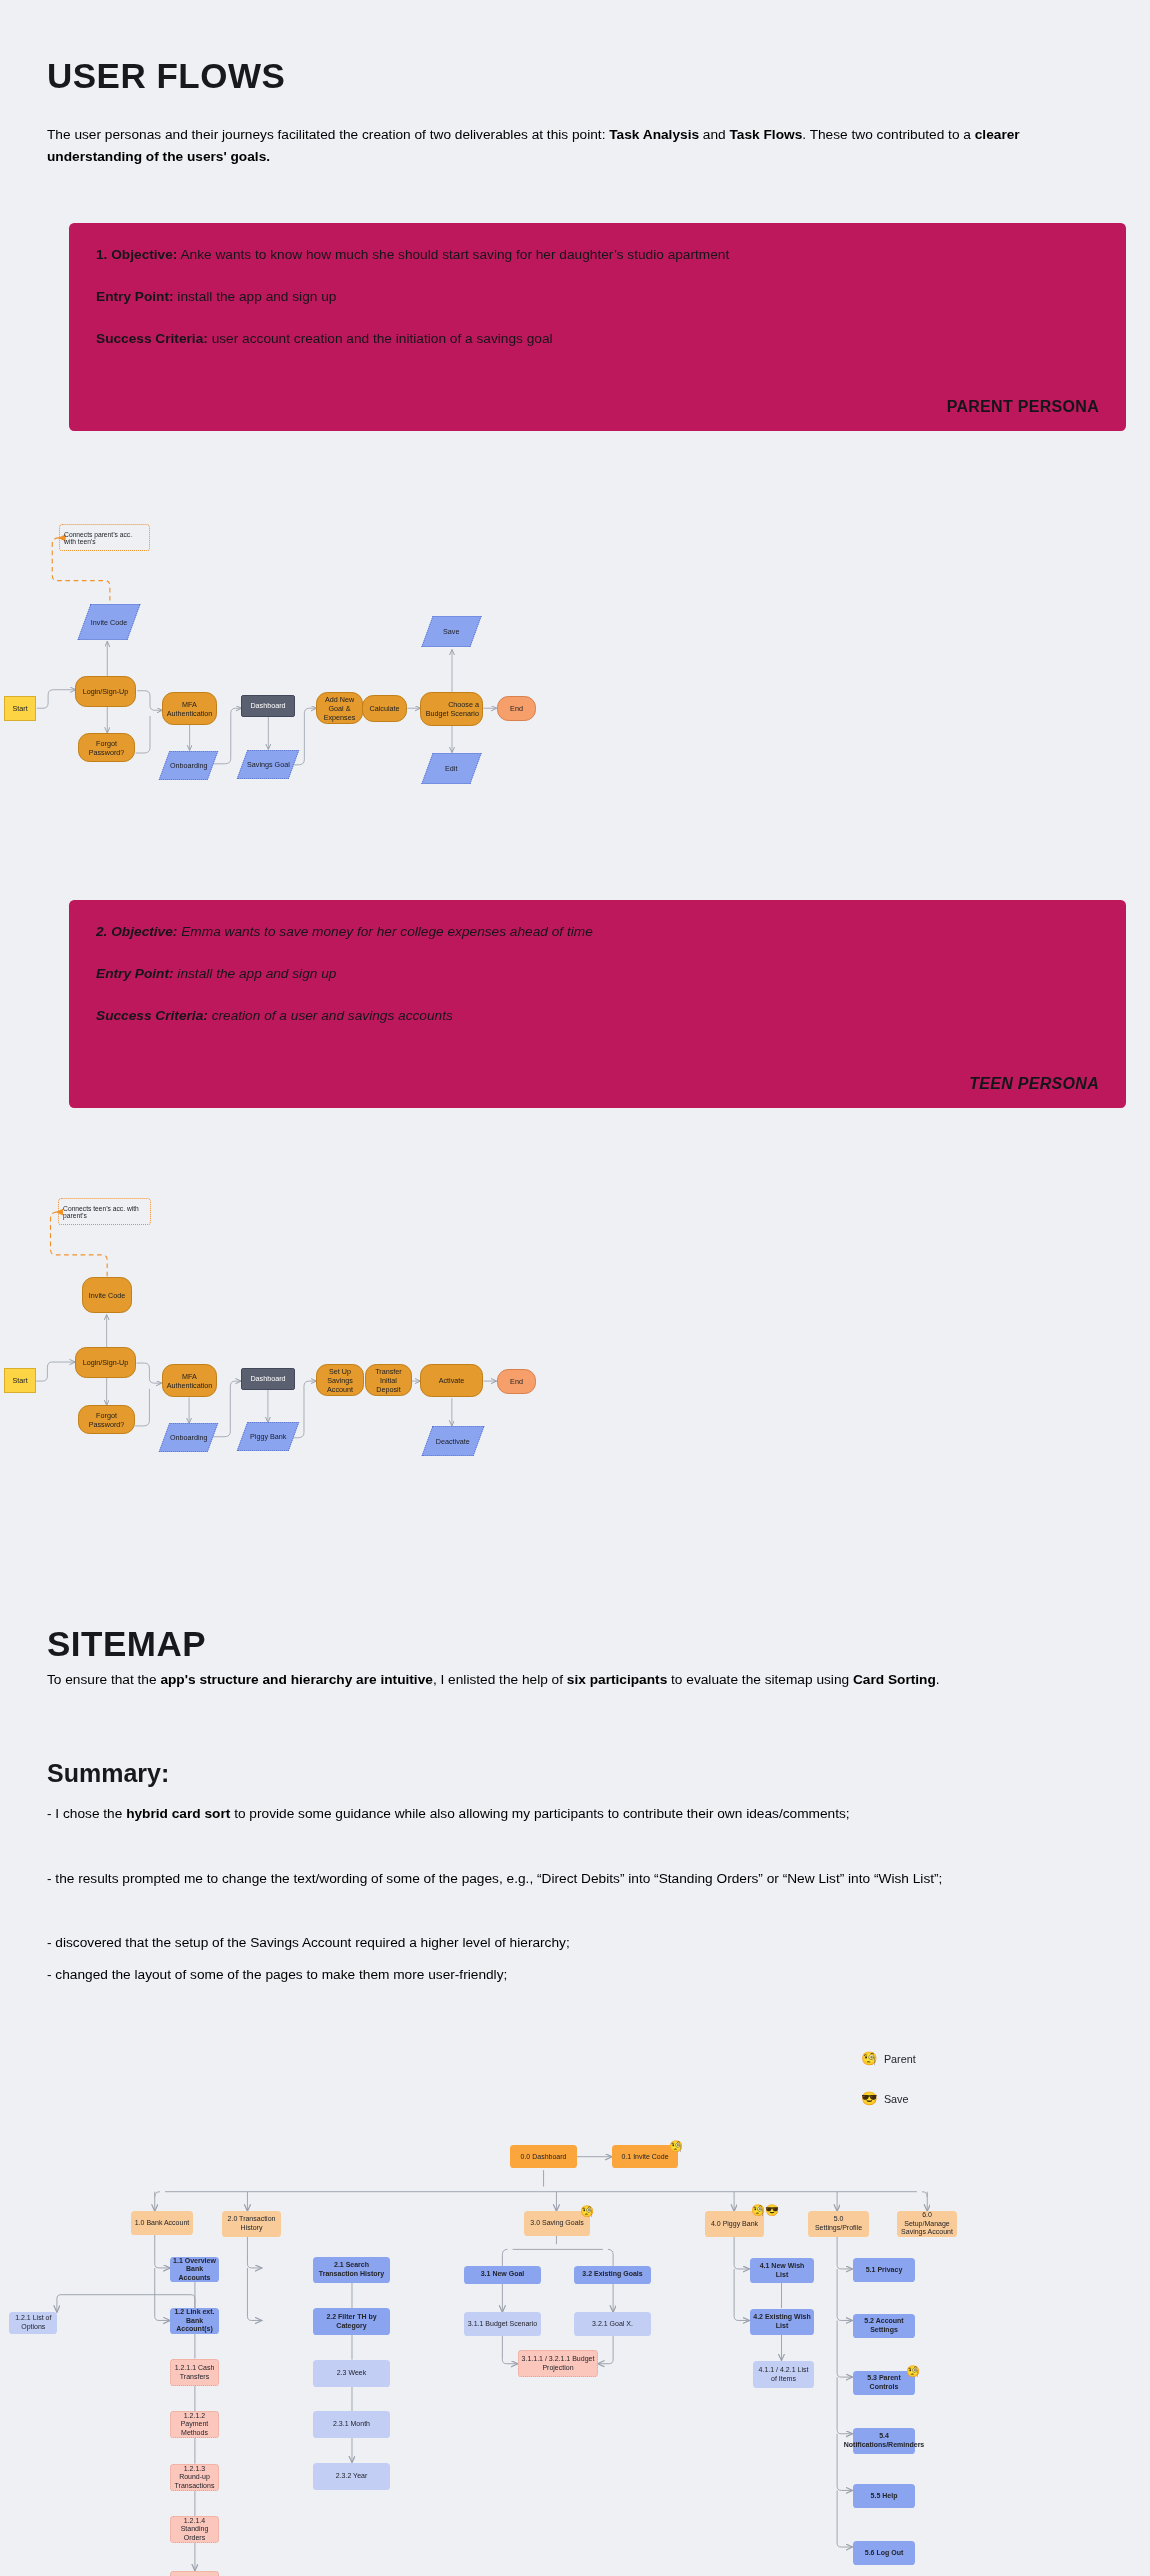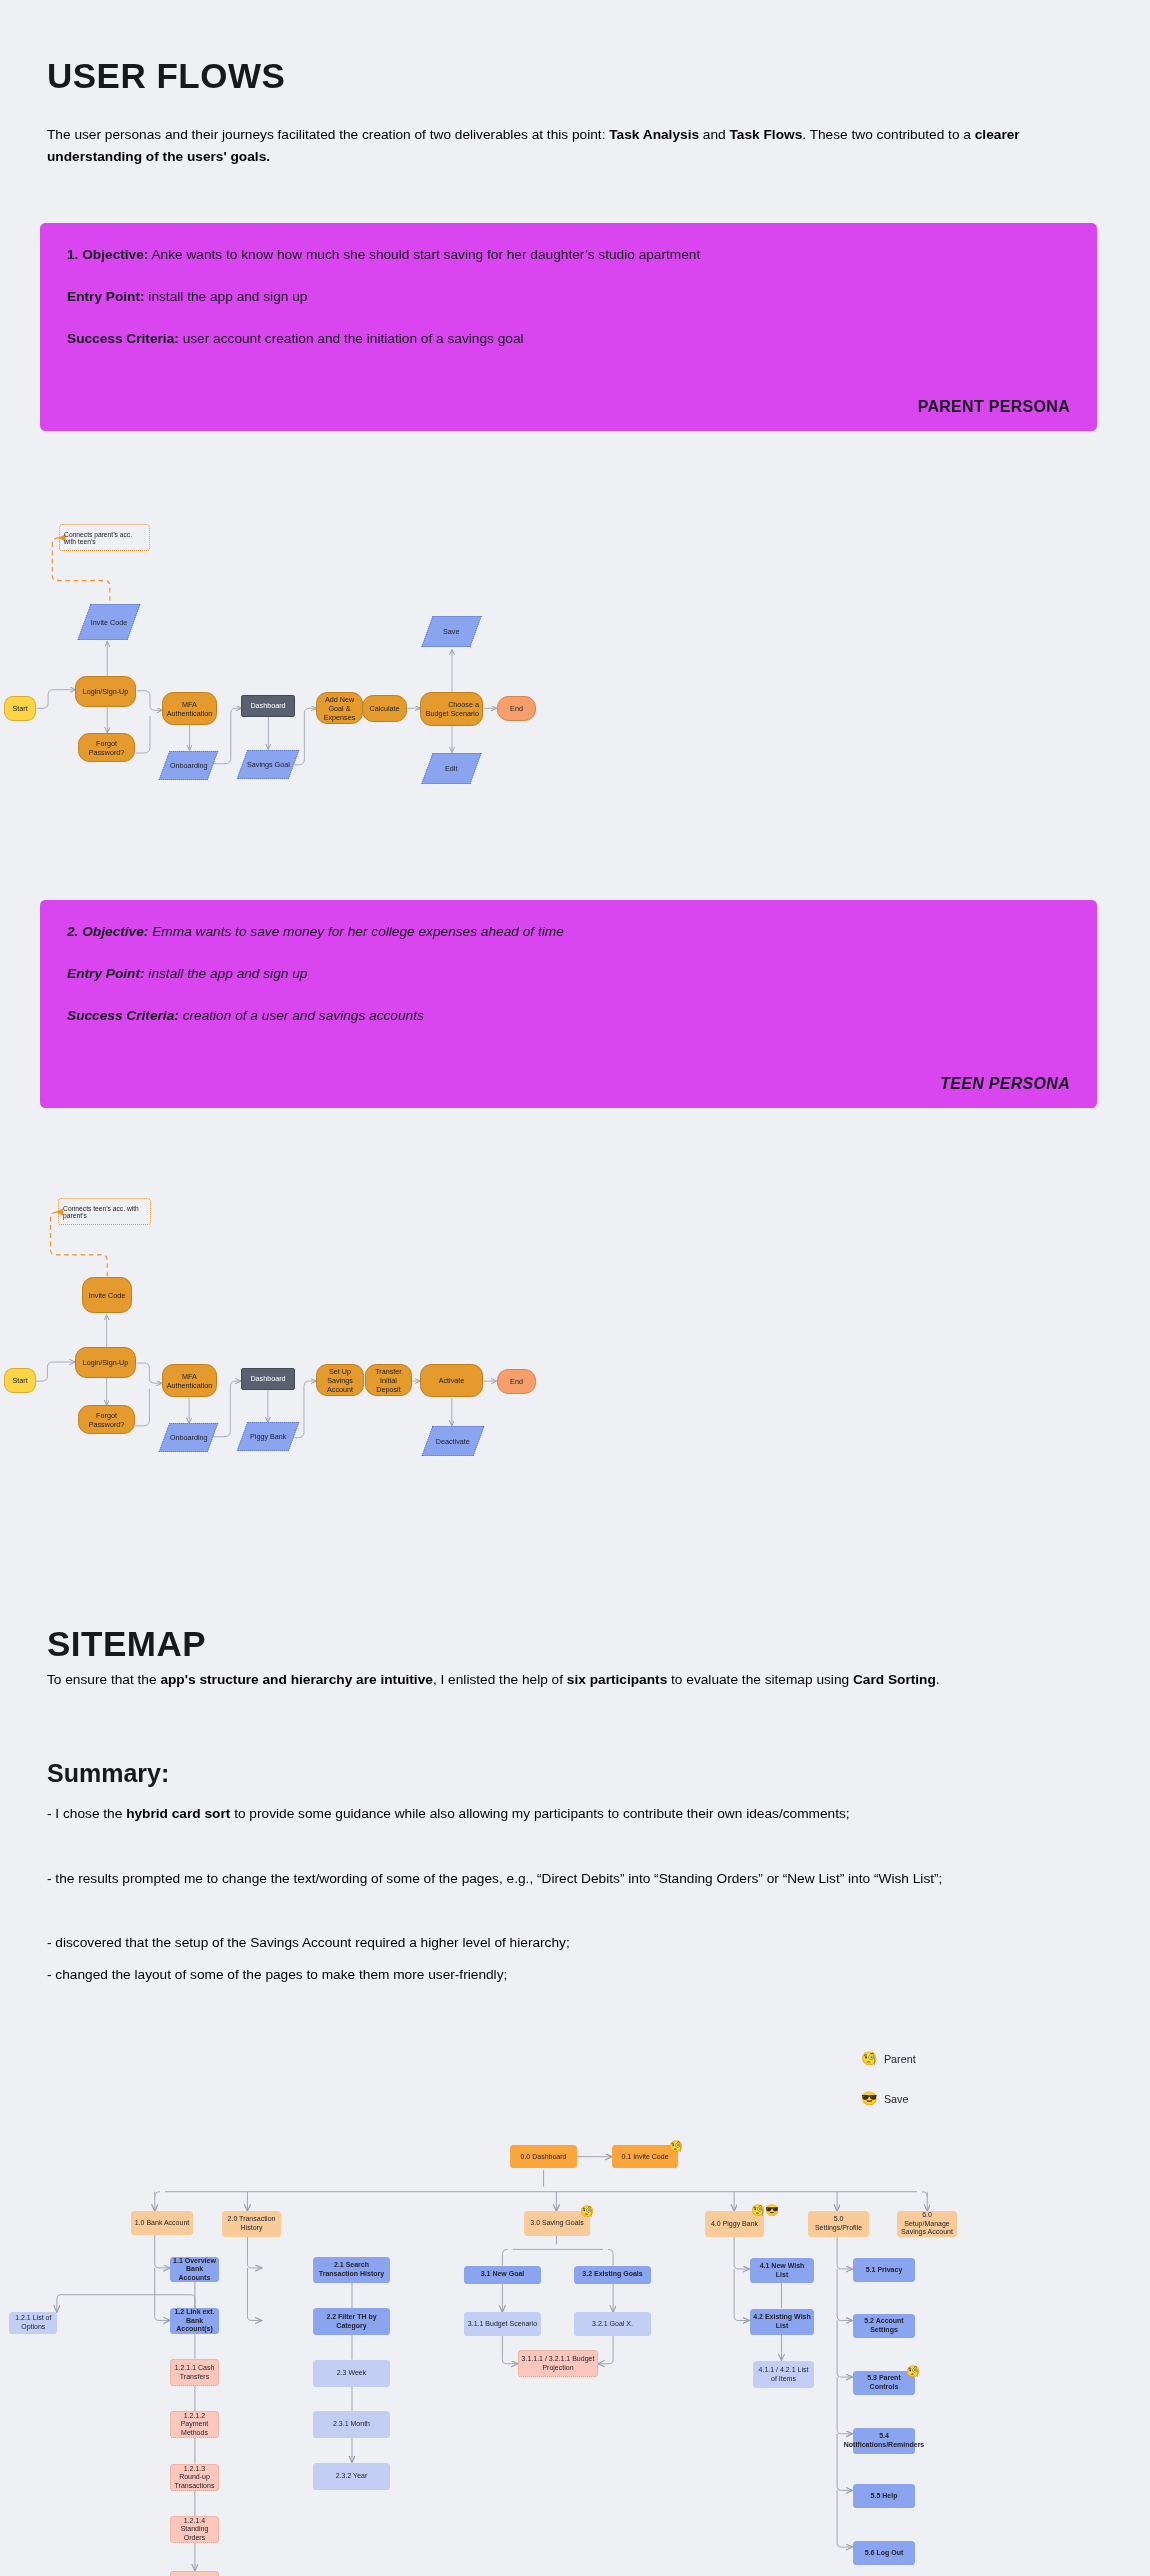--- a/index.html
+++ b/index.html
@@ -28,24 +28,25 @@
   }
   .body-copy b { font-weight:bold; }
   .sub-title {
     font-size:25px;
     font-weight:bold;
     color:#17191d;
   }
 
   
   .objective-card {
-    background:#d946ef;
+    background:#be185d;
     border-radius:5.2px;
     padding:21.6px 27px 19.6px 27px;
     position:relative;
+    margin-left:29px;
   }
   .objective-line { font-size:13.7px; line-height:1.4; color:#141519; margin-bottom:23px; }
   .objective-line:last-of-type { margin-bottom:4.1px; }
   .objective-line b { font-weight:bold; }
   .persona-tag {
     position:absolute;
     right:27px; bottom:15.5px;
     font-size:16px; font-weight:bold;
     letter-spacing:0.3px;
     color:#141519;
@@ -55,21 +56,21 @@
   .flow-wrap { position:relative; width:1151px; }
   .node {
     position:absolute;
     display:flex; align-items:center; justify-content:center;
     text-align:center;
     font-size:7.2px;
     line-height:1.25;
     color:#1b1d22;
     padding:2.1px 3.1px;
   }
-  .n-start  { background:#fcd444; border:0.8px solid #d8ae2c; border-radius:9px; }
+  .n-start  { background:#fcd444; border:0.8px solid #d8ae2c; border-radius:0; }
   .n-proc   { background:#e49a2c; border:0.8px solid #c07f18; border-radius:11.3px; }
   .n-end    { background:#f79f6a; border:0.8px solid #d8814c; border-radius:11.3px; }
   .n-dash   { background:#5b6070; border:0.8px solid #43475a; color:#ffffff; border-radius:2.1px; }
   .n-para {
     background:#8ba4ef; border:0.8px dotted #5f79d2; color:#1b1d22;
     transform:skewX(-20deg);
   }
   .n-para > span { transform:skewX(20deg); display:block; }
 
   .note-box {

